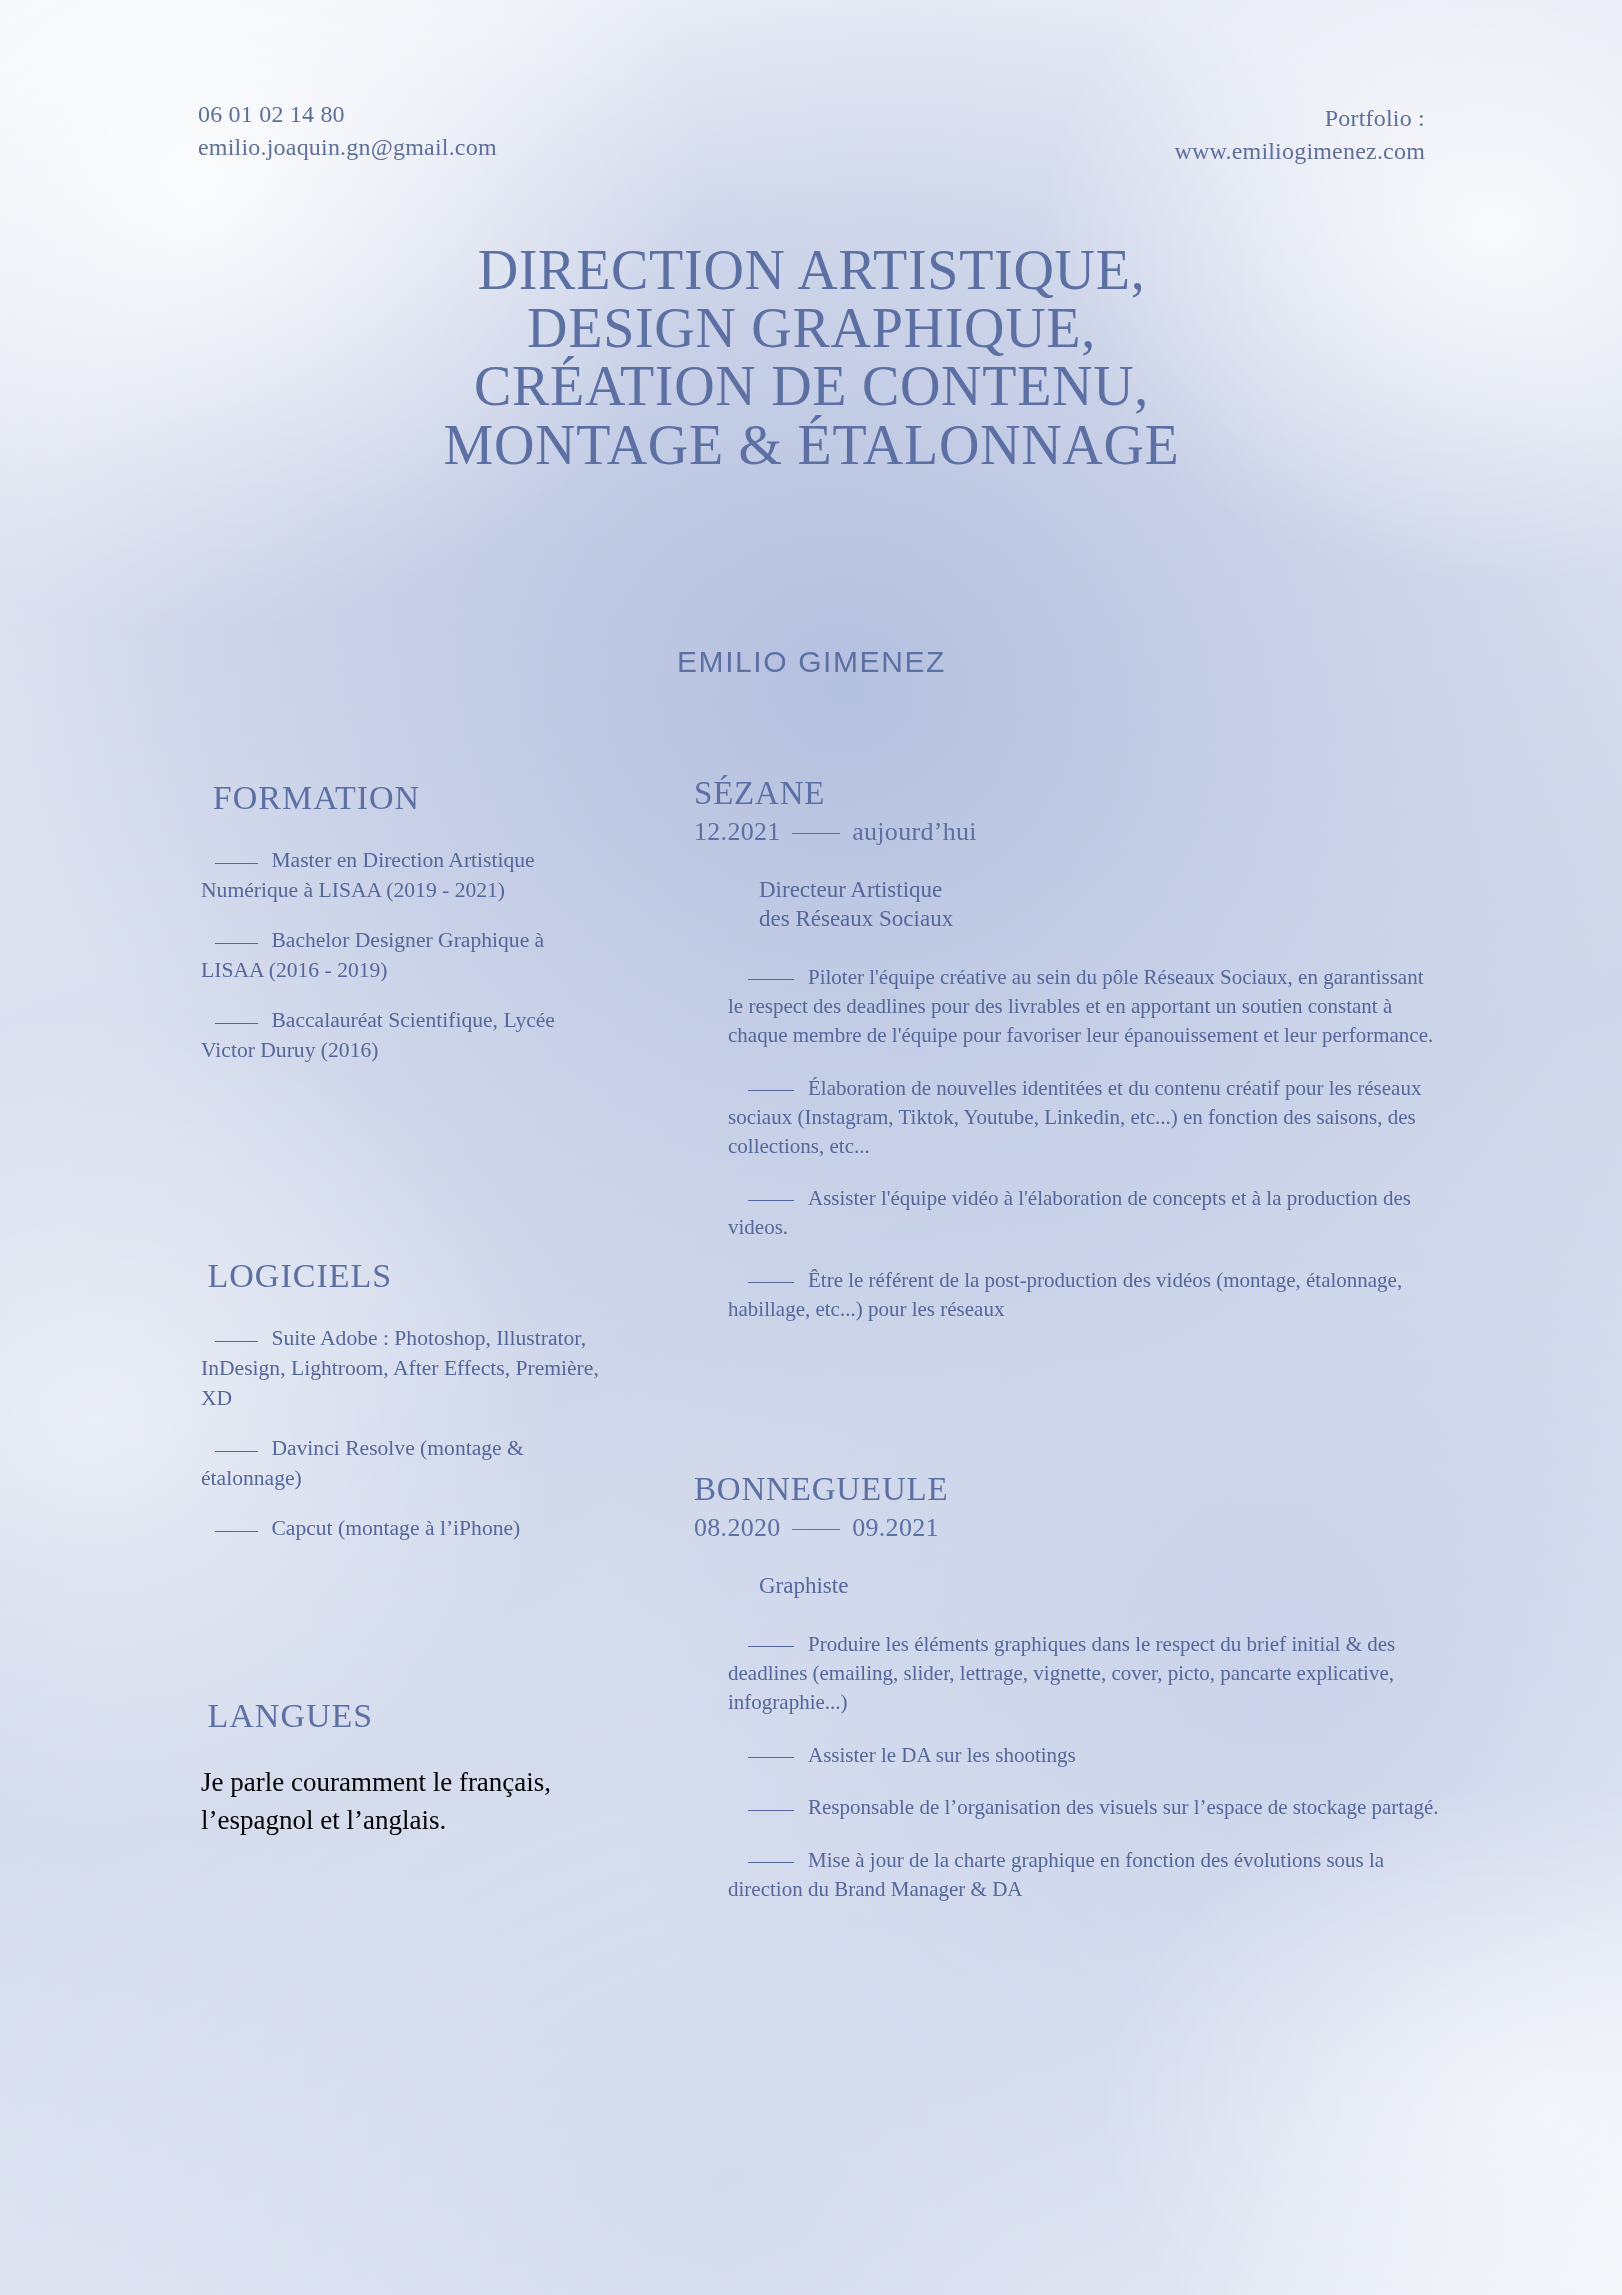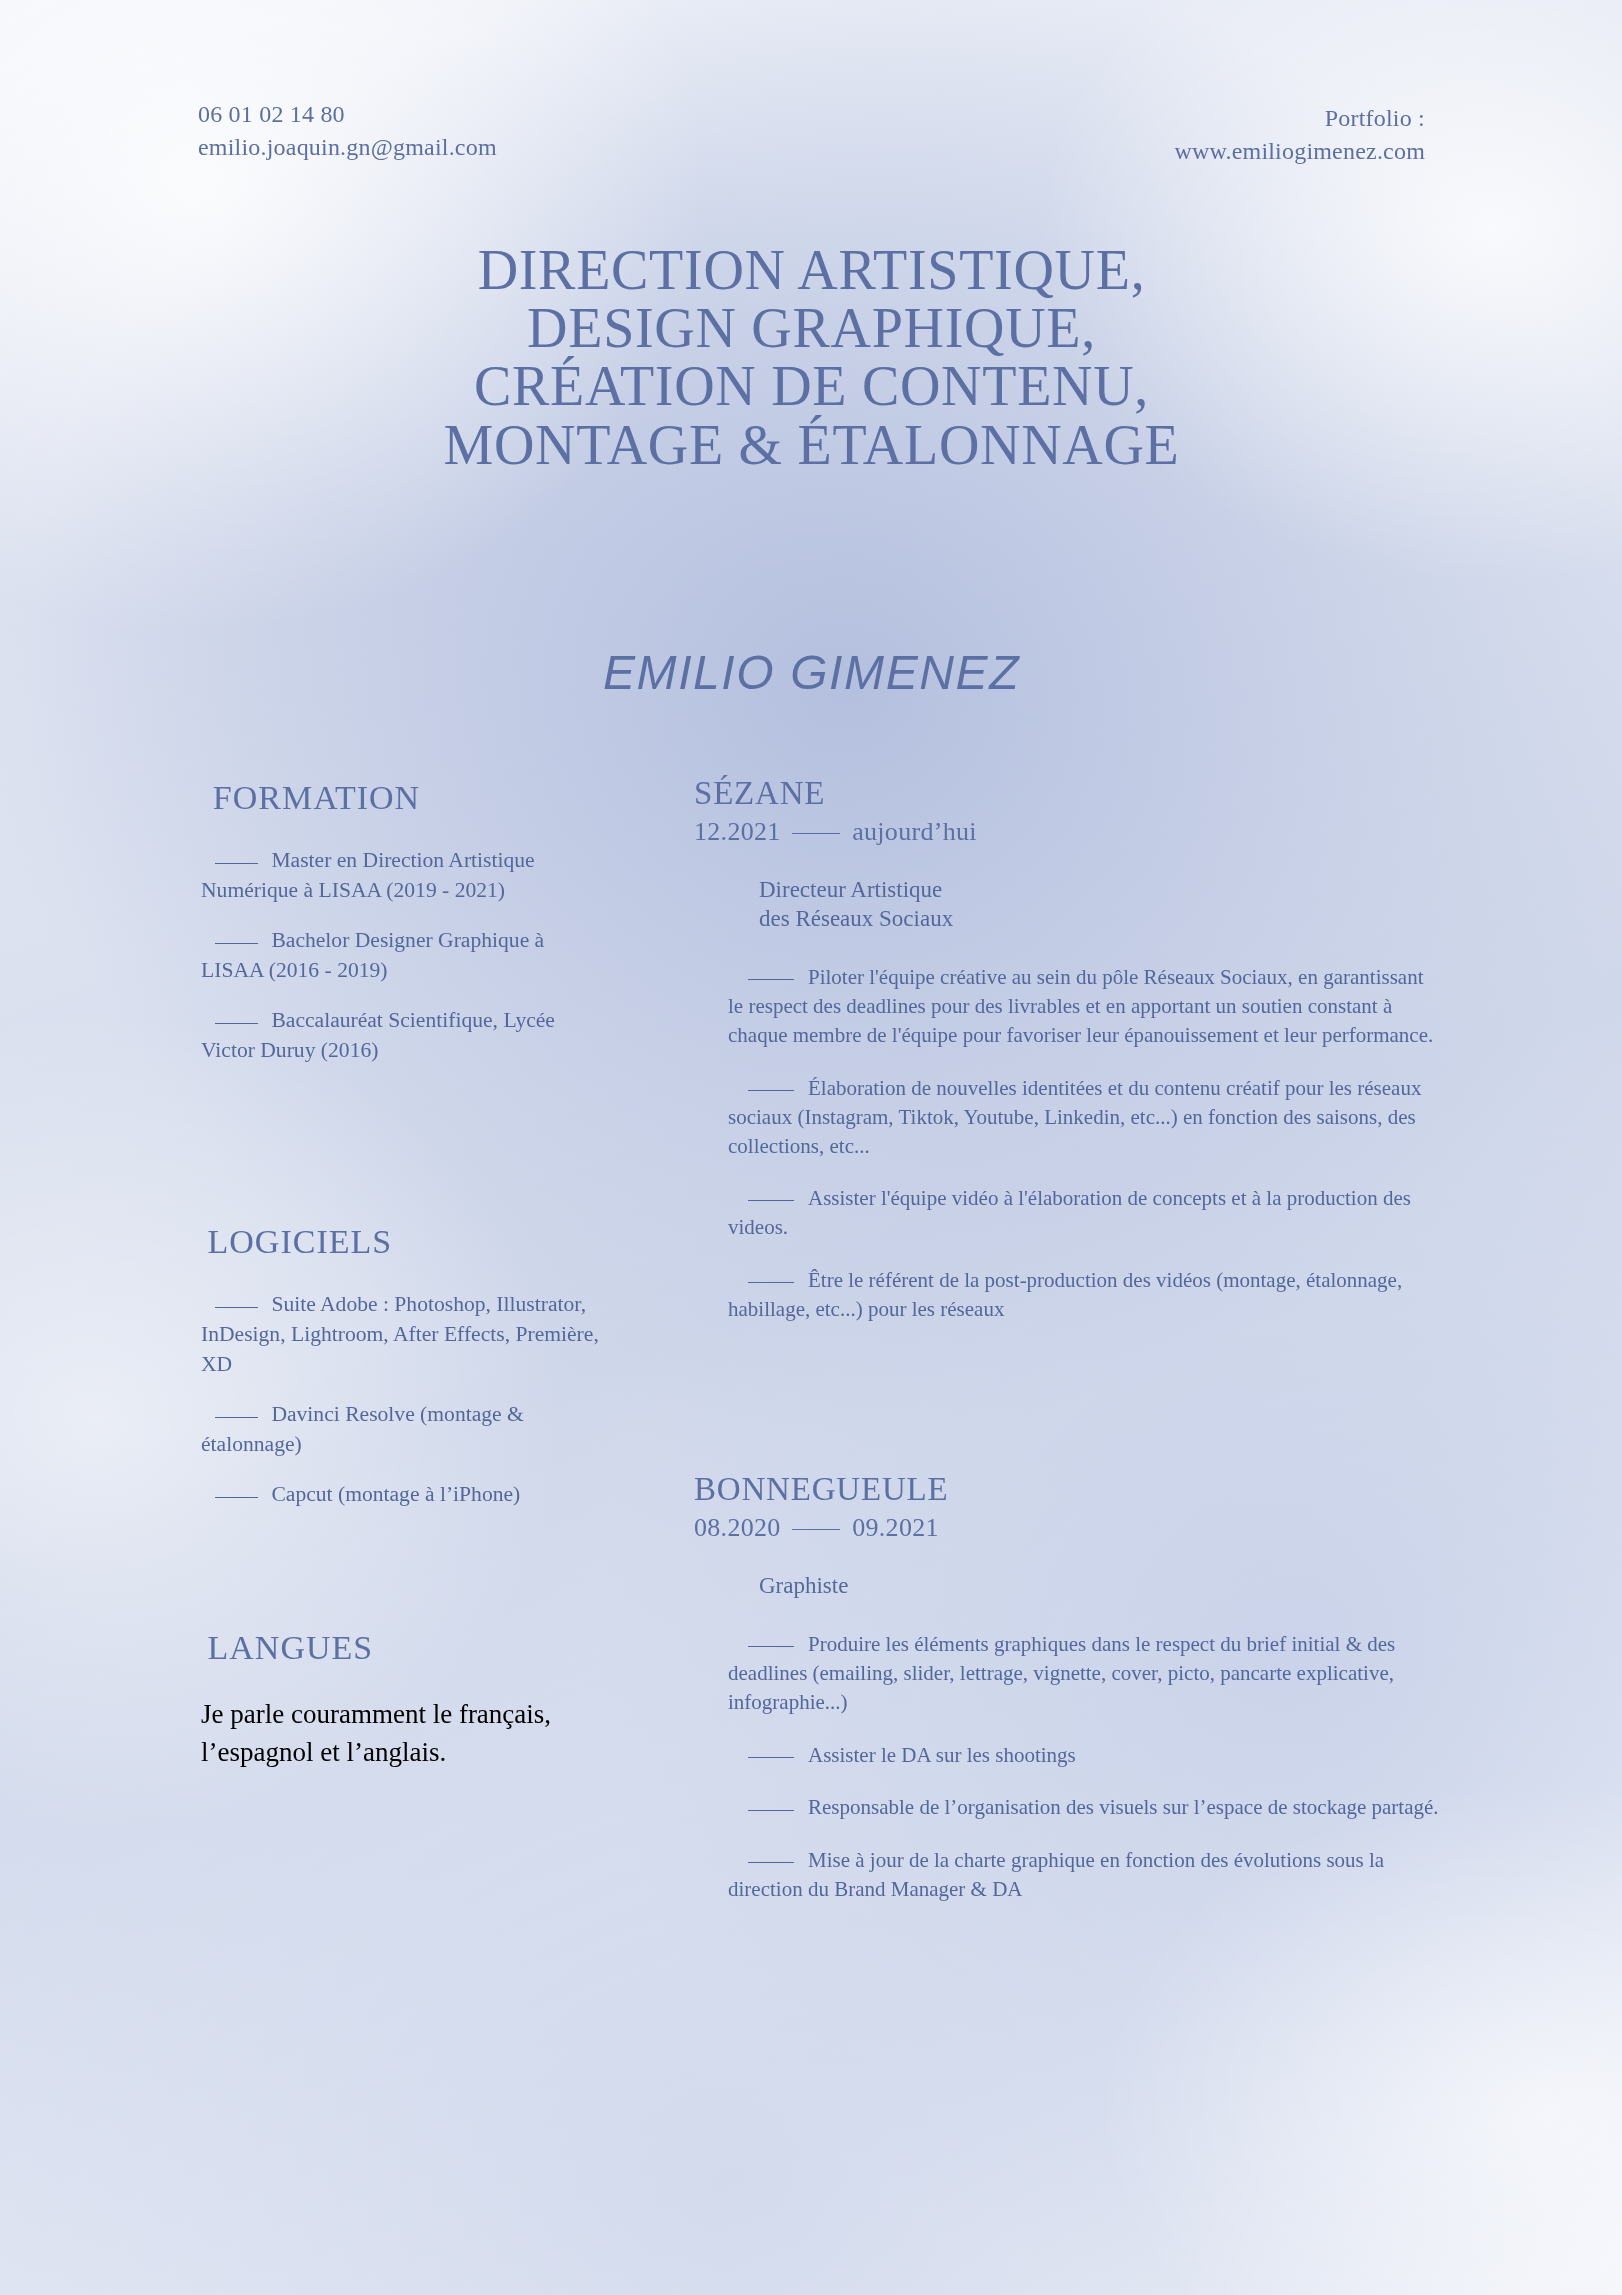--- a/index.html
+++ b/index.html
@@ -81,24 +81,23 @@
   }
   .headline div { white-space: nowrap; }
 
   .name {
     position: absolute;
     left: 0;
     right: 0;
     top: 645px;
     text-align: center;
     font-family: "Liberation Sans", sans-serif;
-    font-size: 48px;
+    font-size: 30px;
     letter-spacing: 1.6px;
     color: #5c70a4;
-    font-style: italic;
   }
 
   
   .col-left {
     position: absolute;
     left: 201px;
     top: 779px;
     width: 406px;
   }
   .col-right {
@@ -108,21 +107,21 @@
     width: 746px;
   }
 
   .sec-title {
     font-size: 34px;
     letter-spacing: 1px;
     color: #5c70a4;
     text-transform: uppercase;
     margin: 0 0 29px 11.8px;
   }
-  .sec-title.sw { margin-left: 6.5px; }
+  .sec-title.sw { margin-left: 6.5px; margin-top: 34px; }
 
   .bullet {
     font-size: 21.6px;
     line-height: 1.37;
     color: #54679a;
     margin-bottom: 21px;
     text-indent: 0;
   }
   .bullet .dash {
     display: inline-block;

